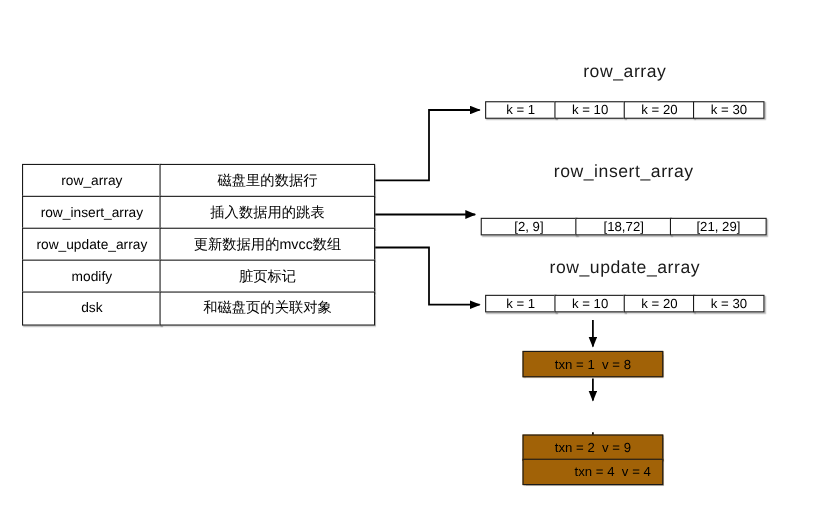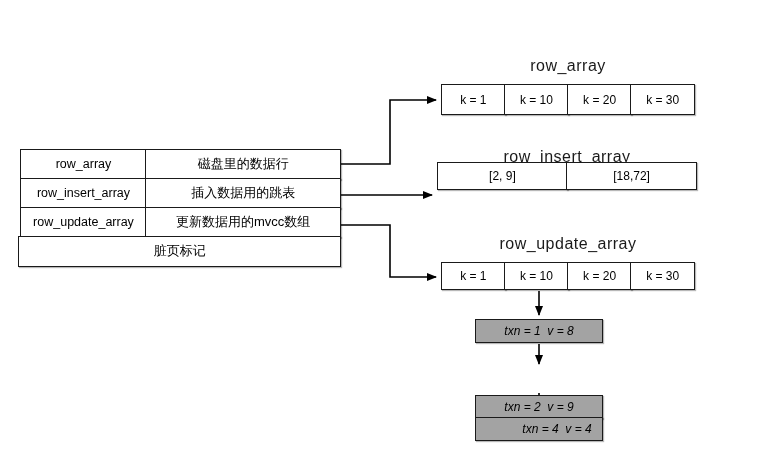--- a/index.html
+++ b/index.html
@@ -14,21 +14,21 @@
   .connectors { position:absolute; left:0; top:0; width:763px; height:470px; }
   .dtitle {
     position:absolute;
     text-align:center;
     font-size:16px;
     color:#1a1a1a;
     letter-spacing:.5px;
     white-space:pre;
   }
   
-  .box-row { position:absolute; display:flex; }
+  .box-row { position:absolute; display:flex;align-items:center; }
   .cell {
     flex:1;
     margin-left:-1.6px;
     border:1.6px solid #1a1a1a;
     background:#ffffff;
     box-shadow:1px 1px 1px rgba(0,0,0,0.28);
     display:flex; align-items:center; justify-content:center;
     font-size:12px;
     white-space:pre;
   }
@@ -44,27 +44,26 @@
     display:flex; align-items:center; justify-content:center;
     box-sizing:border-box;
   }
   .wt-field { width:127px; font-size:12.5px; }
   .wt-desc  { flex:1; margin-left:-1.6px; font-size:13px; }
   
   .txn-box {
     position:absolute;
     left:475px; width:128px; height:24px;
     border:1.6px solid #1a1a1a;
-    background:#a3a3a3;
+    background:#a16207;
     box-shadow:1px 1px 1px rgba(0,0,0,0.28);
     display:flex; align-items:center; justify-content:center;
     font-size:12px;
     box-sizing:border-box;
     white-space:pre;
-    font-style:italic;
   }
 </style>
 </head>
 <body>
 
 <div class="canvas">
 
   <svg class="connectors" viewBox="0 0 763 470" xmlns="http://www.w3.org/2000/svg">
     <defs>
       <marker id="arw" markerUnits="userSpaceOnUse" markerWidth="10" markerHeight="8" refX="9" refY="4" orient="auto">
@@ -87,36 +86,42 @@
     </div>
     <div class="wt-row">
       <div class="wt-cell wt-field">row_insert_array</div>
       <div class="wt-cell wt-desc">插入数据用的跳表</div>
     </div>
     <div class="wt-row">
       <div class="wt-cell wt-field">row_update_array</div>
       <div class="wt-cell wt-desc">更新数据用的mvcc数组</div>
     </div>
     <div class="wt-row">
+      <div class="wt-cell wt-field">modify</div>
       <div class="wt-cell wt-desc">脏页标记</div>
+    </div>
+    <div class="wt-row">
+      <div class="wt-cell wt-field">dsk</div>
+      <div class="wt-cell wt-desc">和磁盘页的关联对象</div>
     </div>
   </div>
 
   <div class="dtitle" style="left:441px; top:57px; width:254px;">row_array</div>
   <div class="box-row" style="left:441px; top:84px; width:254px; height:31px;">
     <div class="cell">k = 1</div>
     <div class="cell">k = 10</div>
     <div class="cell">k = 20</div>
     <div class="cell">k = 30</div>
   </div>
 
   <div class="dtitle" style="left:437px; top:148px; width:260px;">row_insert_array</div>
-  <div class="box-row" style="left:437px; top:162px; width:260px; height:28px;border-radius:10px;">
+  <div class="box-row" style="left:437px; top:192px; width:260px; height:28px;border-radius:10px;">
     <div class="cell">[2, 9]</div>
     <div class="cell">[18,72]</div>
+    <div class="cell">[21, 29]</div>
   </div>
 
   <div class="dtitle" style="left:441px; top:235px; width:254px;">row_update_array</div>
   <div class="box-row" style="left:441px; top:262px; width:254px; height:28px;">
     <div class="cell">k = 1</div>
     <div class="cell">k = 10</div>
     <div class="cell">k = 20</div>
     <div class="cell">k = 30</div>
   </div>
 

